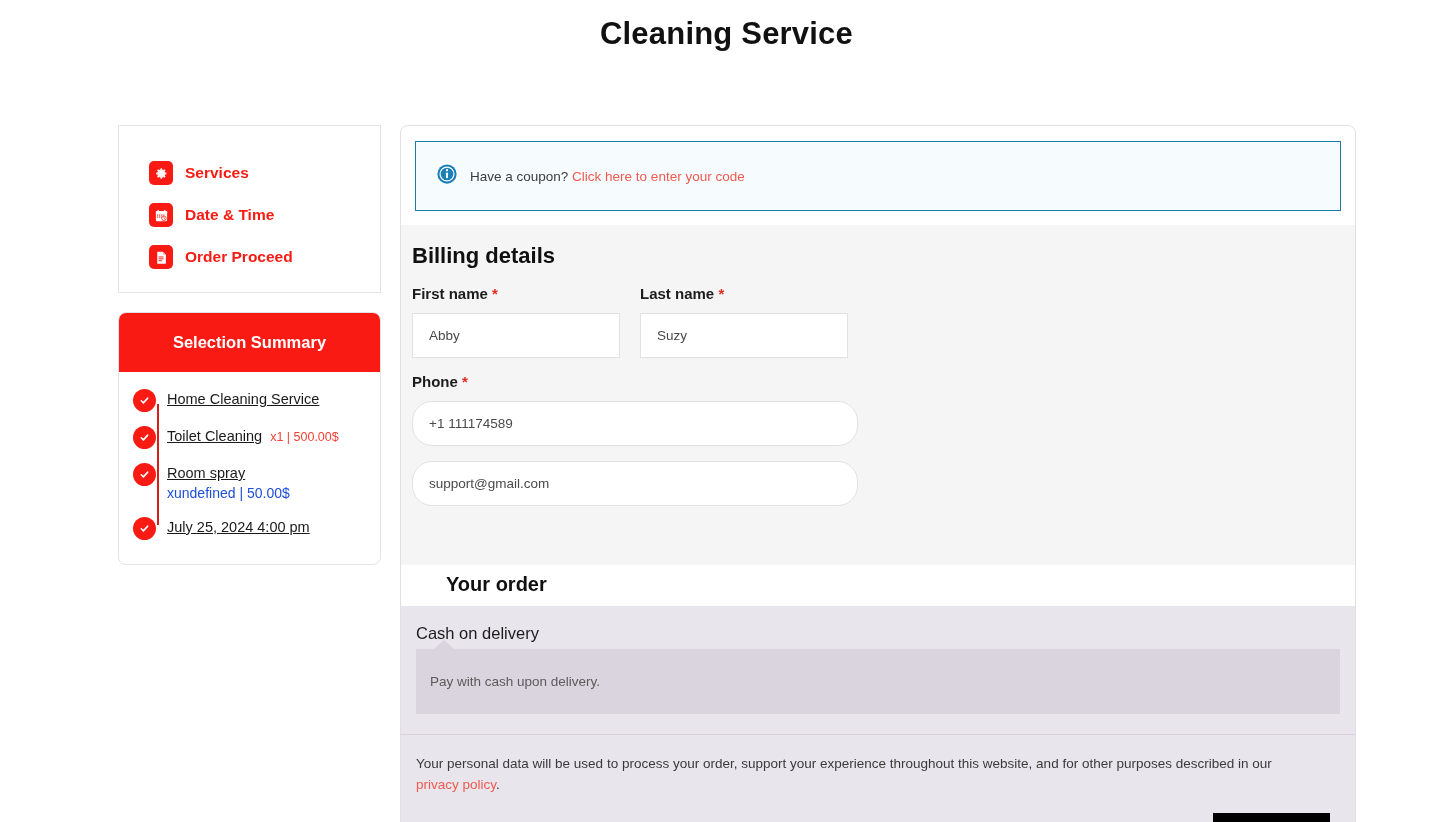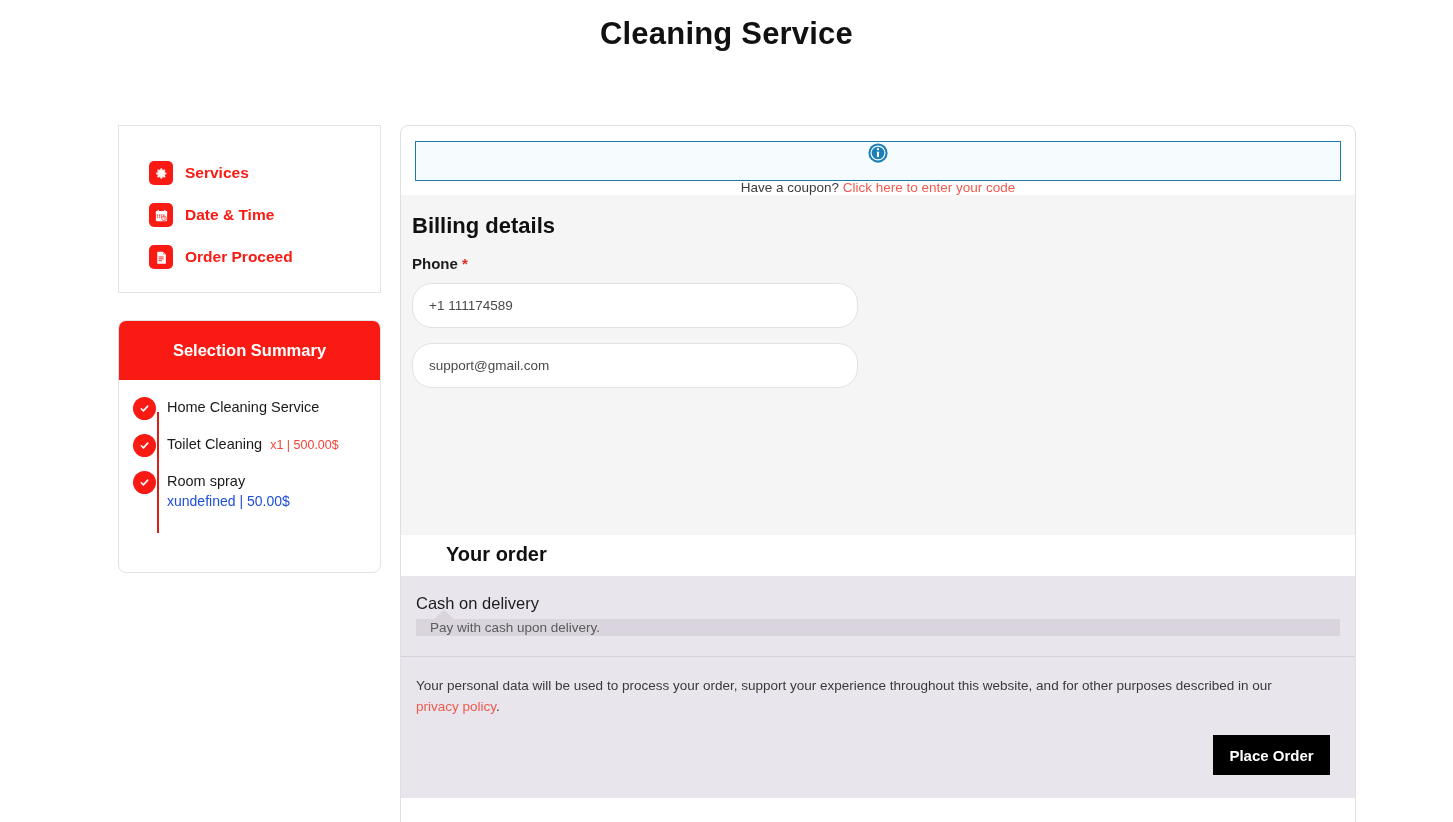--- a/index.html
+++ b/index.html
@@ -63,21 +63,20 @@
   }
 
   .summary-card {
     position: absolute;
     left: 118px; top: 258px;
     width: 263px; height: 253px;
     background: #ffffff;
     border: 1px solid #e3e3e3;
     border-radius: 8px;
     overflow: hidden;
-    margin-top: 8px;
   }
   .summary-head {
     background: #f91b13;
     height: 59px;
     display: flex;
     align-items: center;
     justify-content: center;
     color: #ffffff;
     font-size: 16.5px;
     font-weight: bold;
@@ -111,20 +110,21 @@
     align-items: center;
     justify-content: center;
     margin-top: 1px;
   }
   .check svg { display: block; }
   .sum-text { padding-top: 1px; }
   .sum-line1 {
     font-size: 14.5px;
     color: #1a1a1a;
     line-height: 20px;
+    text-decoration: underline;
   }
   .sum-meta {
     color: #f44336;
     font-size: 12.5px;
     margin-left: 8px;
     white-space: nowrap;
   }
   .sum-line2 {
     font-size: 14px;
     color: #1d4ed8;
@@ -138,29 +138,28 @@
     left: 400px; top: 71px;
     width: 956px; height: 739px;
     background: #ffffff;
     border: 1px solid #e0e0e0;
     border-radius: 8px;
     overflow: hidden;
   }
 
   .coupon-bar {
     margin: 15px 14px 0 14px;
-    height: 40px;
+    height: 70px;
     background: #f6fbfd;
     border: 1px solid #1e7ba6;
     display: flex;
     align-items: center;
     gap: 12px;
     padding: 0 20px;
     cursor: pointer;
-    flex-direction: column;
   }
   .info-icon { flex: 0 0 auto; display: block; }
   .coupon-text {
     font-size: 13.5px;
     color: #3c3c3c;
   }
   .coupon-link {
     color: #f05a4f;
     cursor: pointer;
   }
@@ -222,21 +221,21 @@
     padding: 18px 15px 20px 15px;
   }
   .pay-title {
     font-size: 16.5px;
     color: #1c1c1c;
     margin-bottom: 6px;
   }
   .pay-note {
     position: relative;
     background: #d9d4de;
-    padding: 1px 14px;
+    padding: 25px 14px;
     font-size: 13.5px;
     color: #5b5b5b;
   }
   .pay-note::before {
     content: "";
     position: absolute;
     top: -9px; left: 18px;
     border-left: 10px solid transparent;
     border-right: 10px solid transparent;
     border-bottom: 9px solid #d9d4de;
@@ -362,20 +361,30 @@
           <svg width="11" height="11" viewBox="0 0 24 24" fill="none" stroke="#ffffff" stroke-width="3.4" stroke-linecap="round" stroke-linejoin="round">
               <path d="M5 12.6l4.6 4.6L19 6.8"></path>
             </svg>
         </span>
         <span class="sum-text">
           <div class="sum-line1">Room spray</div>
           <div class="sum-line2">xundefined |  50.00$</div>
         </span>
       </div>
 
+      <div class="sum-item">
+        <span class="check">
+          <svg width="11" height="11" viewBox="0 0 24 24" fill="none" stroke="#ffffff" stroke-width="3.4" stroke-linecap="round" stroke-linejoin="round">
+              <path d="M5 12.6l4.6 4.6L19 6.8"></path>
+            </svg>
+        </span>
+        <span class="sum-text">
+          <span class="sum-line1">July 25, 2024 4:00 pm</span>
+        </span>
+      </div>
 
     </div>
   </div>
 
   <div class="checkout-card">
 
     <div class="coupon-bar">
       <span class="info-icon">
         <svg width="22" height="22" viewBox="0 0 24 24">
           <circle cx="12" cy="12" r="10.5" fill="#1c7fb8"></circle>
@@ -386,20 +395,36 @@
       </span>
       <span class="coupon-text">
         <span>Have a coupon?</span>
         <span class="coupon-link">Click here to enter your code</span>
       </span>
     </div>
 
     <div class="billing">
       <h2>Billing details</h2>
 
+      <div class="field-row">
+        <div class="field">
+          <div class="field-label">
+            <span>First name</span>
+            <span class="req">*</span>
+          </div>
+          <div class="input-box w-half" placeholder="First name">Abby</div>
+        </div>
+        <div class="field">
+          <div class="field-label">
+            <span>Last name</span>
+            <span class="req">*</span>
+          </div>
+          <div class="input-box w-half" placeholder="Last name">Suzy</div>
+        </div>
+      </div>
 
       <div class="field ml11">
         <div class="field-label">
           <span>Phone</span>
           <span class="req">*</span>
         </div>
         <div class="input-box w-wide" placeholder="Phone">+1 111174589</div>
       </div>
 
       <div class="field ml11">

